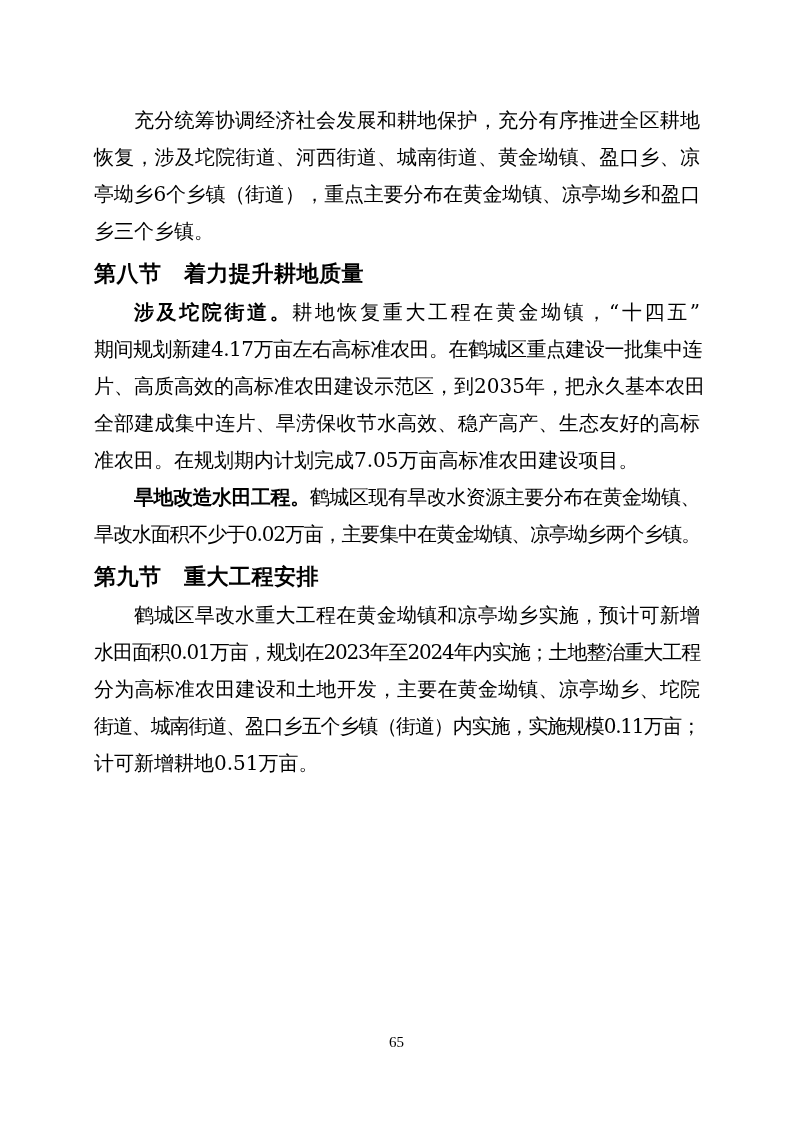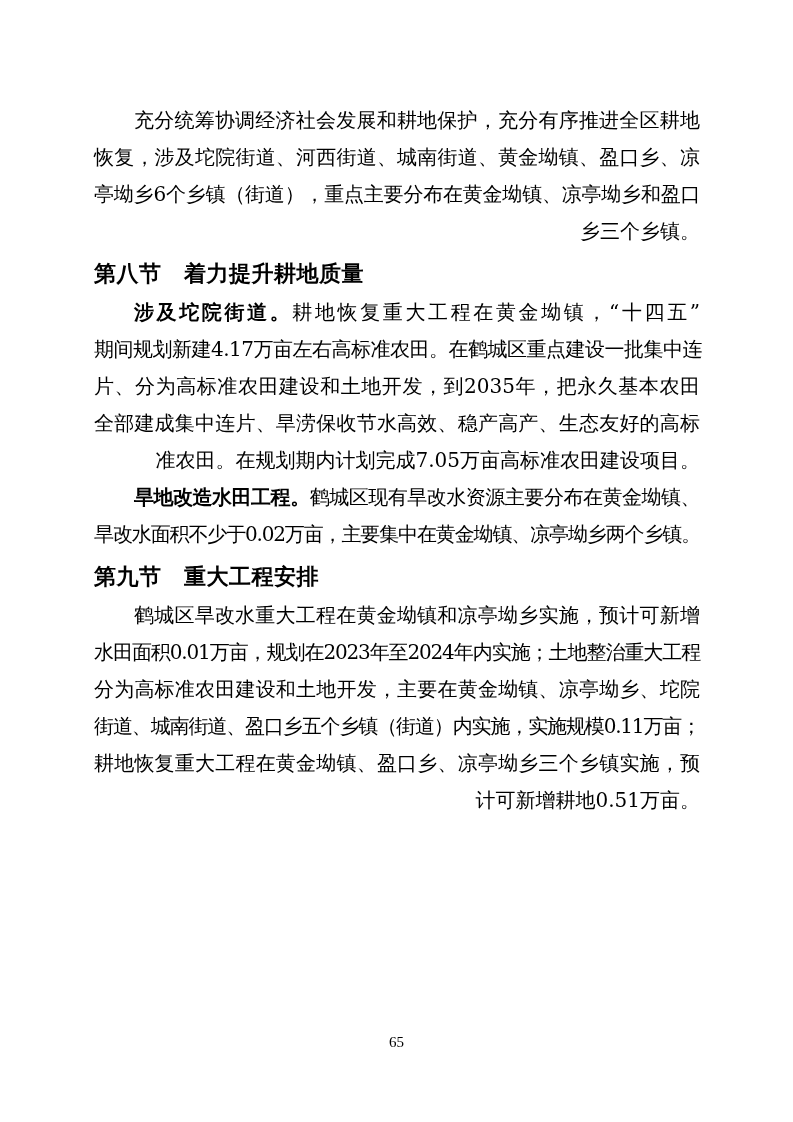--- a/index.html
+++ b/index.html
@@ -19,21 +19,21 @@
     position: absolute;
     left: 94px; top: 102px;
     width: 606px;
   }
   .para { margin: 0; }
   .line {
     font-size: 20px;
     line-height: 37px;
     height: 37px;
     white-space: nowrap;
-    text-align: right;
+    text-align: left;
     text-justify: inter-character;
   }
   .fill {
     text-align: justify;
     text-align-last: justify;
   }
   .indent { text-indent: 40px; }
   .tight { letter-spacing: -0.5px; }
   .tighter { letter-spacing: -1.2px; }
   .lead { font-weight: bold; }
@@ -68,37 +68,36 @@
       <div class="line fill">恢复，涉及坨院街道、河西街道、城南街道、黄金坳镇、盈口乡、凉</div>
       <div class="line fill tight">亭坳乡6个乡镇（街道），重点主要分布在黄金坳镇、凉亭坳乡和盈口</div>
       <div class="line">乡三个乡镇。</div>
     </div>
 
     <h2 class="heading">第八节　着力提升耕地质量</h2>
 
     <div class="para">
       <div class="line fill indent"><span class="lead">涉及坨院街道。</span><span>耕地恢复重大工程在黄金坳镇，“十四五”</span></div>
       <div class="line fill tight">期间规划新建4.17万亩左右高标准农田。在鹤城区重点建设一批集中连</div>
-      <div class="line fill">片、分为高标准农田建设和土地开发，到2035年，把永久基本农田</div>
+      <div class="line fill">片、高质高效的高标准农田建设示范区，到2035年，把永久基本农田</div>
       <div class="line fill">全部建成集中连片、旱涝保收节水高效、稳产高产、生态友好的高标</div>
       <div class="line">准农田。在规划期内计划完成7.05万亩高标准农田建设项目。</div>
     </div>
 
     <div class="para">
       <div class="line fill tight indent"><span class="lead">旱地改造水田工程。</span><span>鹤城区现有旱改水资源主要分布在黄金坳镇、</span></div>
       <div class="line fill tighter">旱改水面积不少于0.02万亩，主要集中在黄金坳镇、凉亭坳乡两个乡镇。</div>
     </div>
 
     <h2 class="heading">第九节　重大工程安排</h2>
 
     <div class="para">
       <div class="line fill indent">鹤城区旱改水重大工程在黄金坳镇和凉亭坳乡实施，预计可新增</div>
       <div class="line fill tighter">水田面积0.01万亩，规划在2023年至2024年内实施；土地整治重大工程</div>
       <div class="line fill">分为高标准农田建设和土地开发，主要在黄金坳镇、凉亭坳乡、坨院</div>
       <div class="line fill tighter">街道、城南街道、盈口乡五个乡镇（街道）内实施，实施规模0.11万亩；</div>
-      <div class="line fill">耕地恢复重大工程在黄金坳镇、盈口乡、凉亭坳乡三个乡镇实施，预</div>
       <div class="line">计可新增耕地0.51万亩。</div>
     </div>
 
   </div>
 
   <div class="page-number">65</div>
 </div>
 
 </body></html>

